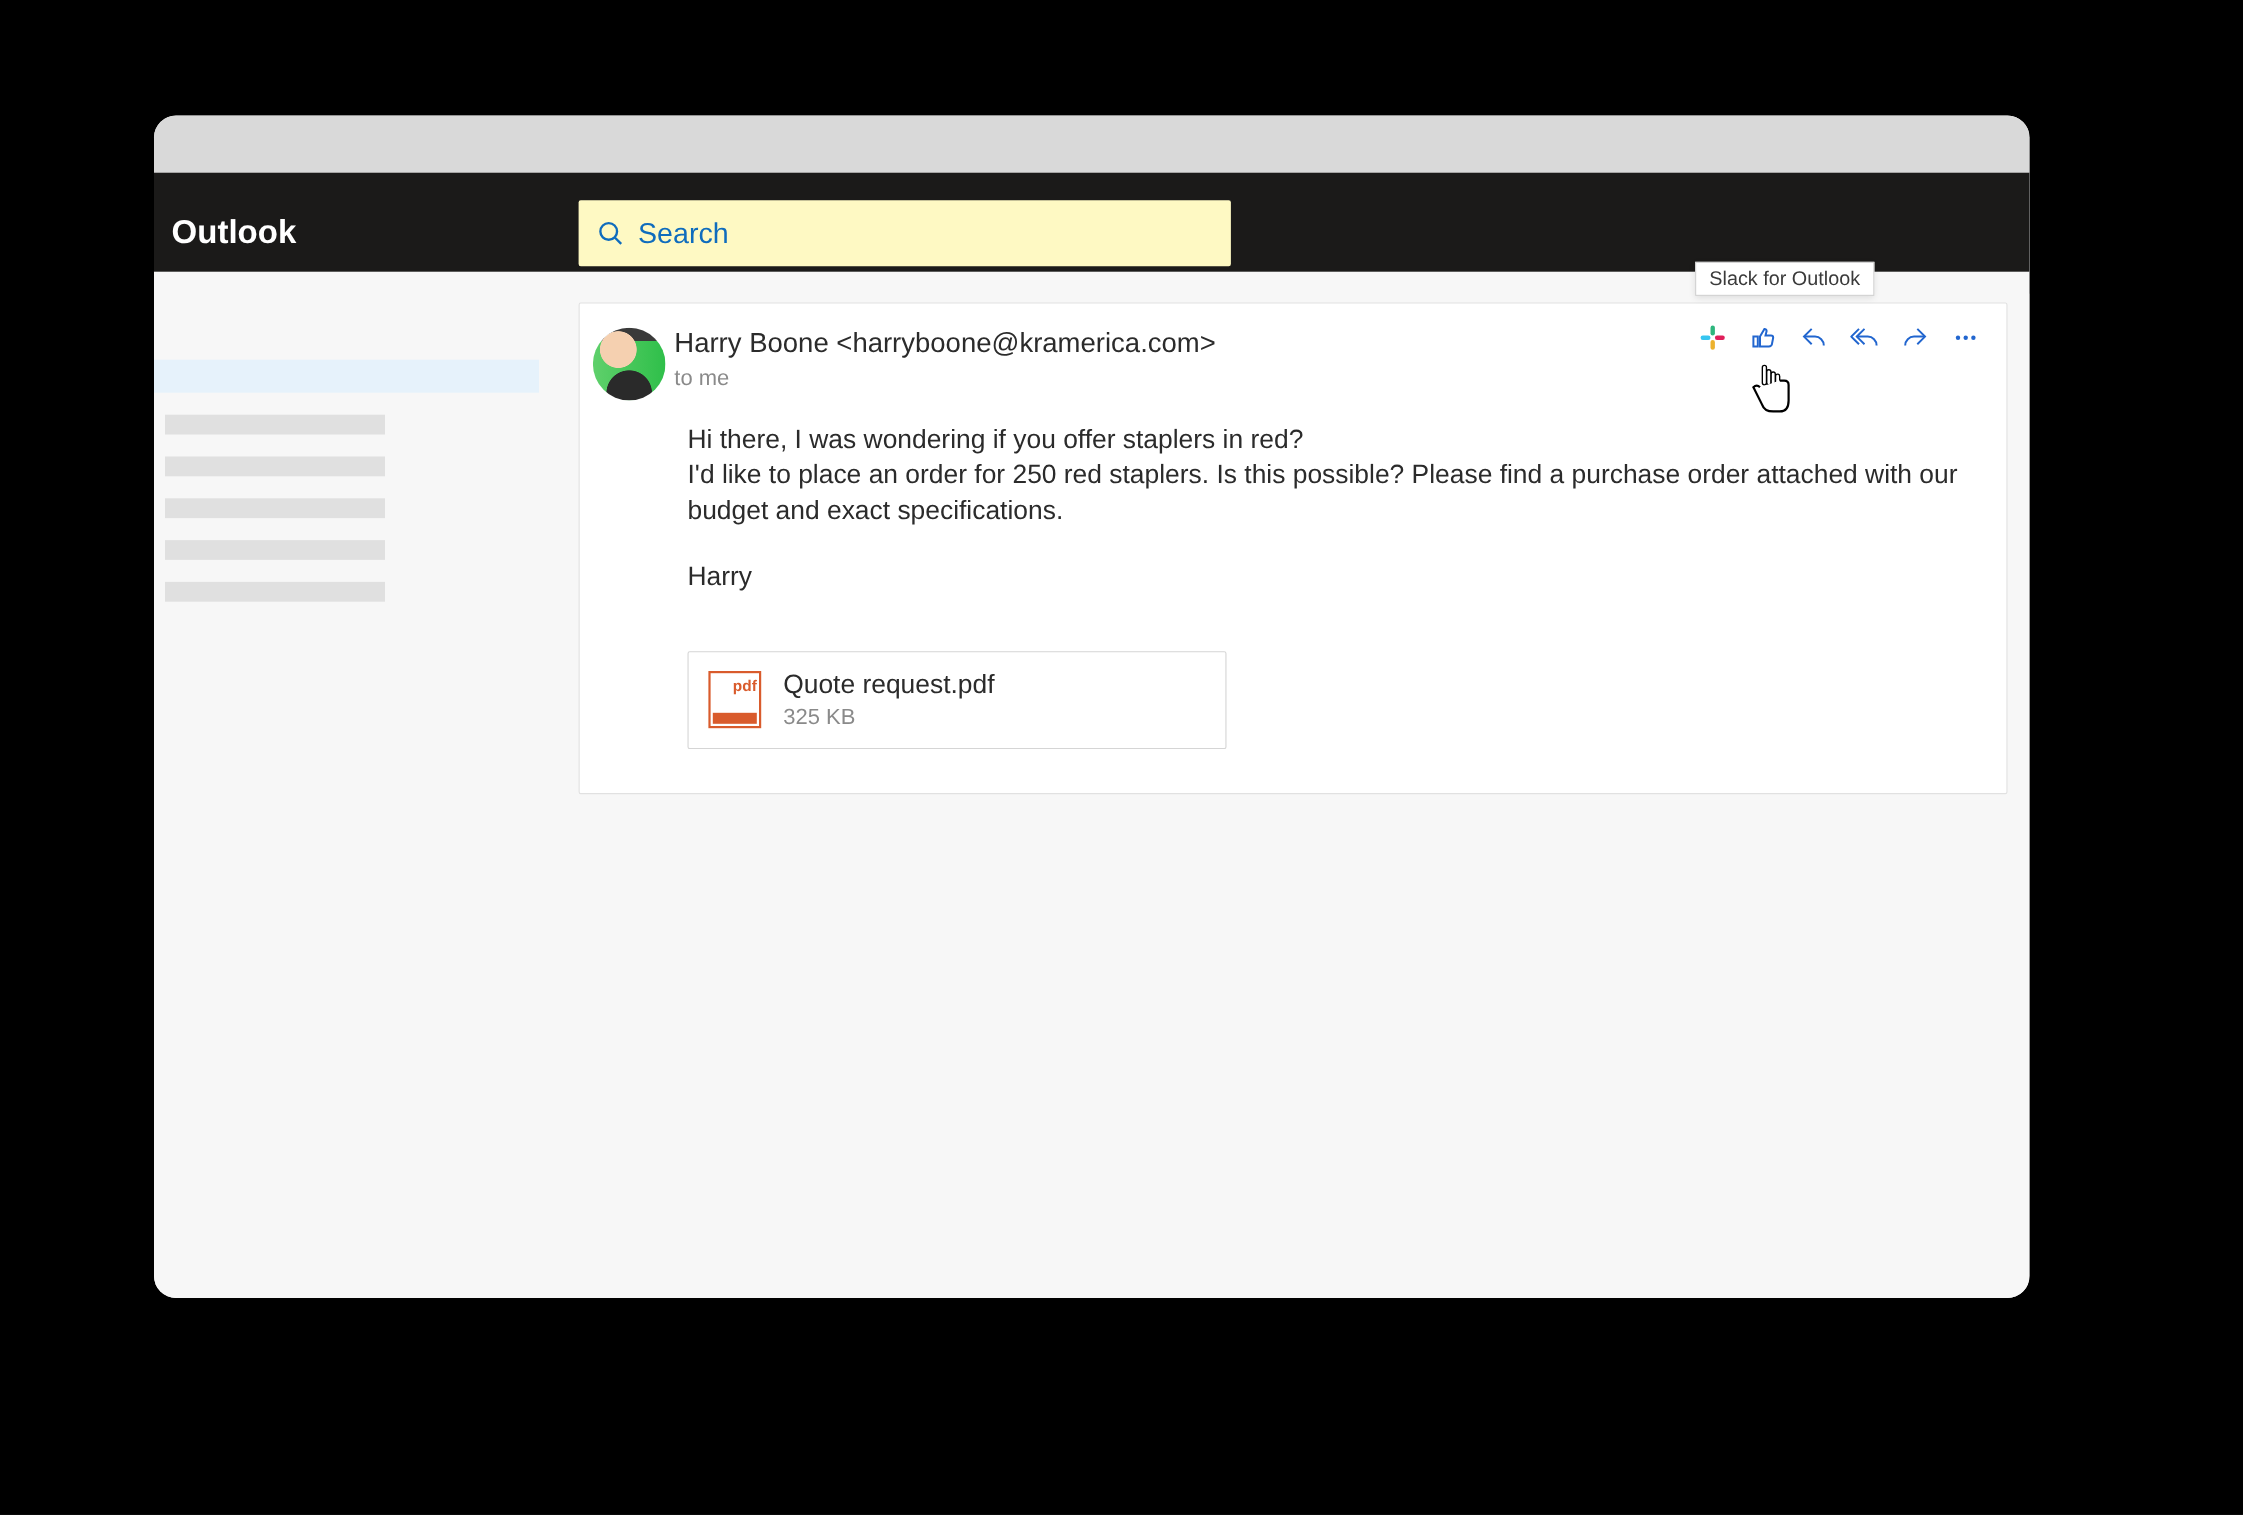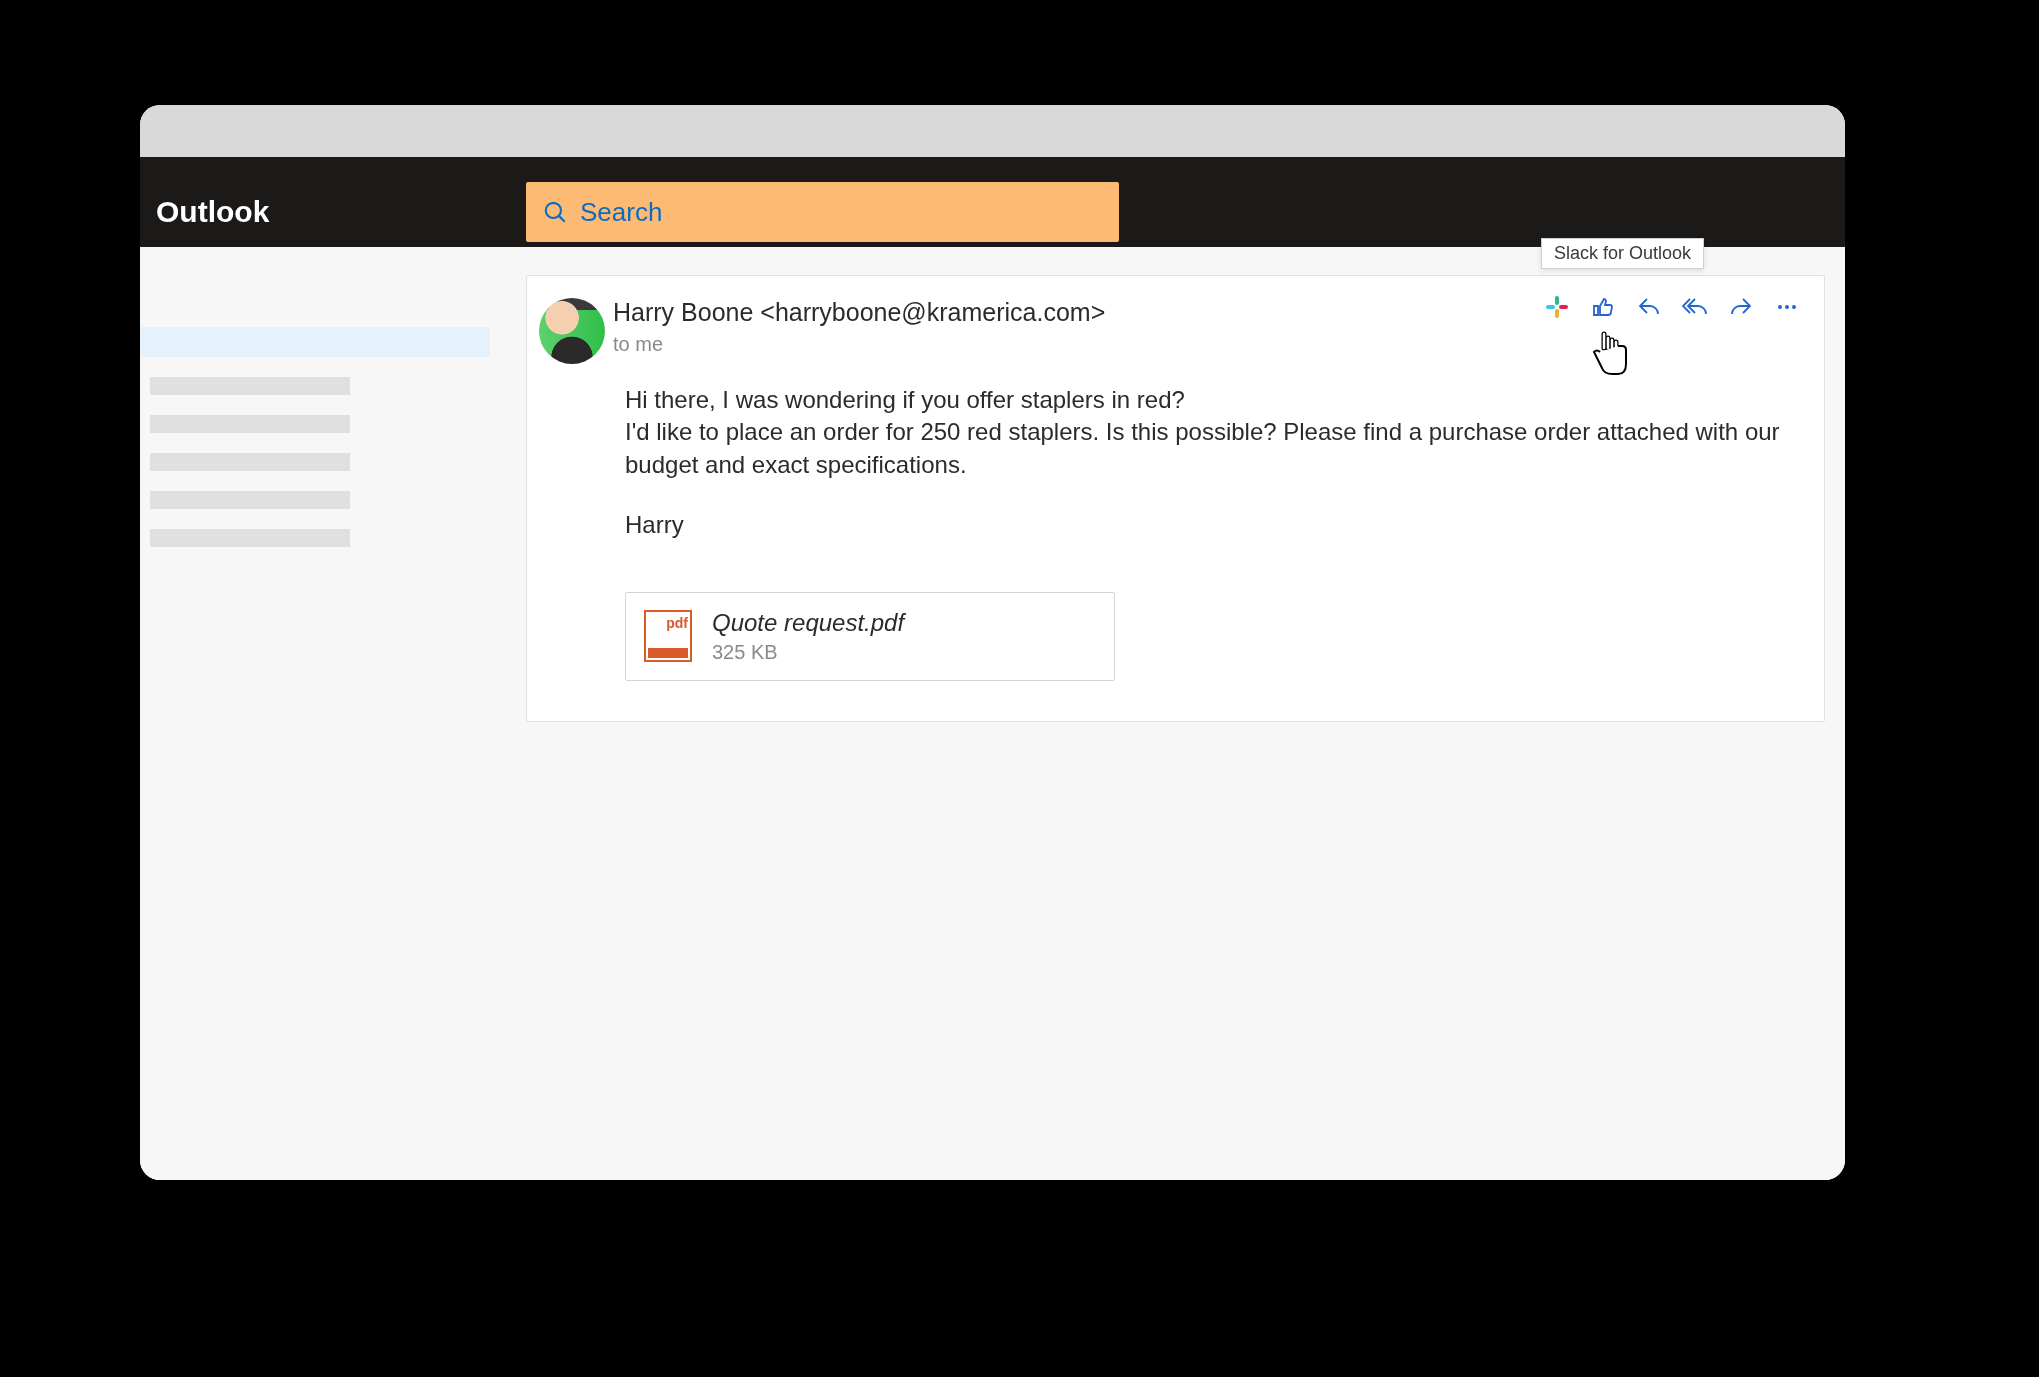--- a/index.html
+++ b/index.html
@@ -43,21 +43,21 @@
     color: #fff;
     font-size: 30px;
     font-weight: 600;
     margin-left: 8px;
     width: 330px;
   }
 
   .searchbox {
     flex: 0 0 593px;
     height: 60px;
-    background: #fdba74;
+    background: #fef9c3;
     display: flex;
     align-items: center;
     padding: 0 16px;
     gap: 12px;
     border-radius: 2px;
   }
   .searchbox svg { display:block; }
   .search-label { color: #0f6cbd; font-size: 26px; }
 
   .content {
@@ -179,21 +179,21 @@
   }
   .pdf-icon {
     width: 48px; height: 52px;
     border: 2px solid #d95b2c;
     position: relative;
     display:flex; flex-direction:column; justify-content:space-between;
     padding: 4px 2px 2px 2px;
   }
   .pdf-icon .pdf-label { color:#d95b2c; font-size:14px; font-weight:700; text-align:right; line-height:1;}
   .pdf-icon .pdf-bar { height:10px; background:#d95b2c; }
-  .attach-meta .fname { font-size: 24px; color:#2b2b2b;font-style:italic; }
+  .attach-meta .fname { font-size: 24px; color:#2b2b2b; }
   .attach-meta .fsize { font-size: 20px; color:#8a8a8a; margin-top:4px; }
 
 </style>
 </head>
 <body>
 
 <div class="stage">
   <div class="window">
 
     <div class="titlebar"></div>

